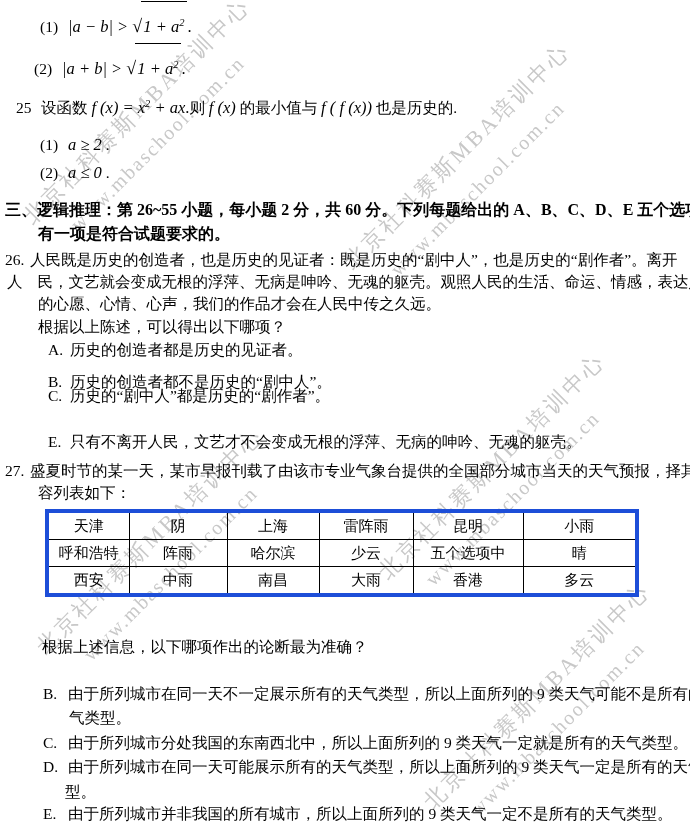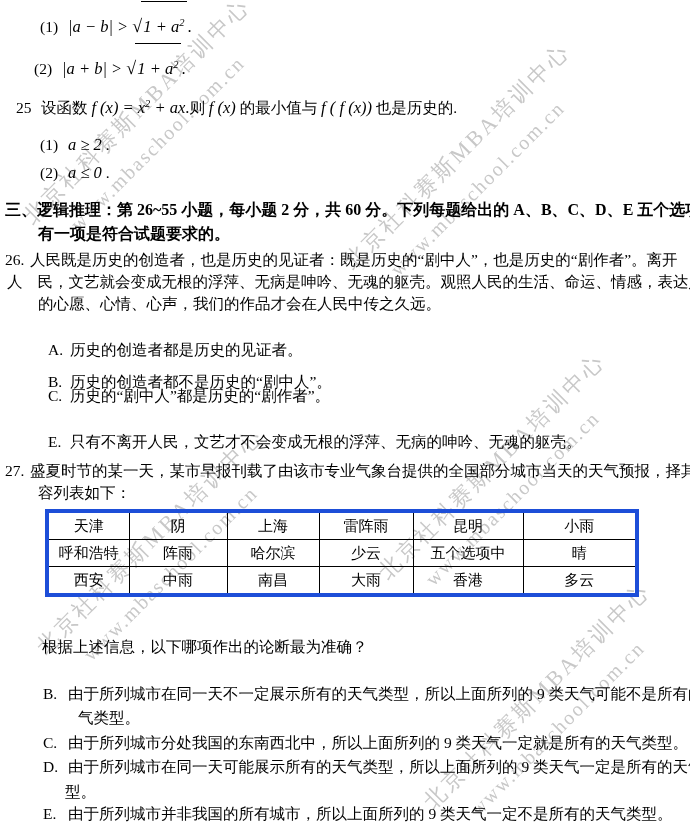--- a/index.html
+++ b/index.html
@@ -102,20 +102,21 @@
   <div class="ln bold" style="left:5px;top:200px">三、逻辑推理：第 26~55 小题，每小题 2 分，共 60 分。下列每题给出的 A、B、C、D、E 五个选项中，只</div>
   <div class="ln bold" style="left:38px;top:224px">有一项是符合试题要求的。</div>
 
   <div class="ln" style="left:5px;top:250px">
     <span class="qnum">26.</span><span>人民既是历史的创造者，也是历史的见证者：既是历史的“剧中人”，也是历史的“剧作者”。离开</span>
   </div>
   <div class="ln" style="left:7px;top:272px">
     <span class="gap-head">人</span><span>民，文艺就会变成无根的浮萍、无病是呻吟、无魂的躯壳。观照人民的生活、命运、情感，表达人民</span>
   </div>
   <div class="ln" style="left:38px;top:294px">的心愿、心情、心声，我们的作品才会在人民中传之久远。</div>
+  <div class="ln" style="left:38px;top:317px">根据以上陈述，可以得出以下哪项？</div>
 
   <div class="ln" style="left:48px;top:340px">
     <span class="olabel26">A.</span><span>历史的创造者都是历史的见证者。</span>
   </div>
   <div class="ln" style="left:48px;top:372px">
     <span class="olabel26">B.</span><span>历史的创造者都不是历史的“剧中人”。</span>
   </div>
   <div class="ln" style="left:48px;top:386px">
     <span class="olabel26">C.</span><span>历史的“剧中人”都是历史的“剧作者”。</span>
   </div>
@@ -163,21 +164,21 @@
         <td>多云</td>
       </tr>
     </tbody>
   </table>
 
   <div class="ln" style="left:42px;top:637px">根据上述信息，以下哪项作出的论断最为准确？</div>
 
   <div class="ln" style="left:43px;top:684px">
     <span class="olabel27">B.</span><span>由于所列城市在同一天不一定展示所有的天气类型，所以上面所列的 9 类天气可能不是所有的天</span>
   </div>
-  <div class="ln" style="left:78px;top:708px">气类型。</div>
+  <div class="ln" style="left:69px;top:708px">气类型。</div>
   <div class="ln" style="left:43px;top:733px">
     <span class="olabel27">C.</span><span>由于所列城市分处我国的东南西北中，所以上面所列的 9 类天气一定就是所有的天气类型。</span>
   </div>
   <div class="ln" style="left:43px;top:757px">
     <span class="olabel27">D.</span><span>由于所列城市在同一天可能展示所有的天气类型，所以上面所列的 9 类天气一定是所有的天气类</span>
   </div>
   <div class="ln" style="left:65px;top:782px">型。</div>
   <div class="ln" style="left:43px;top:804px">
     <span class="olabel27">E.</span><span>由于所列城市并非我国的所有城市，所以上面所列的 9 类天气一定不是所有的天气类型。</span>
   </div>

